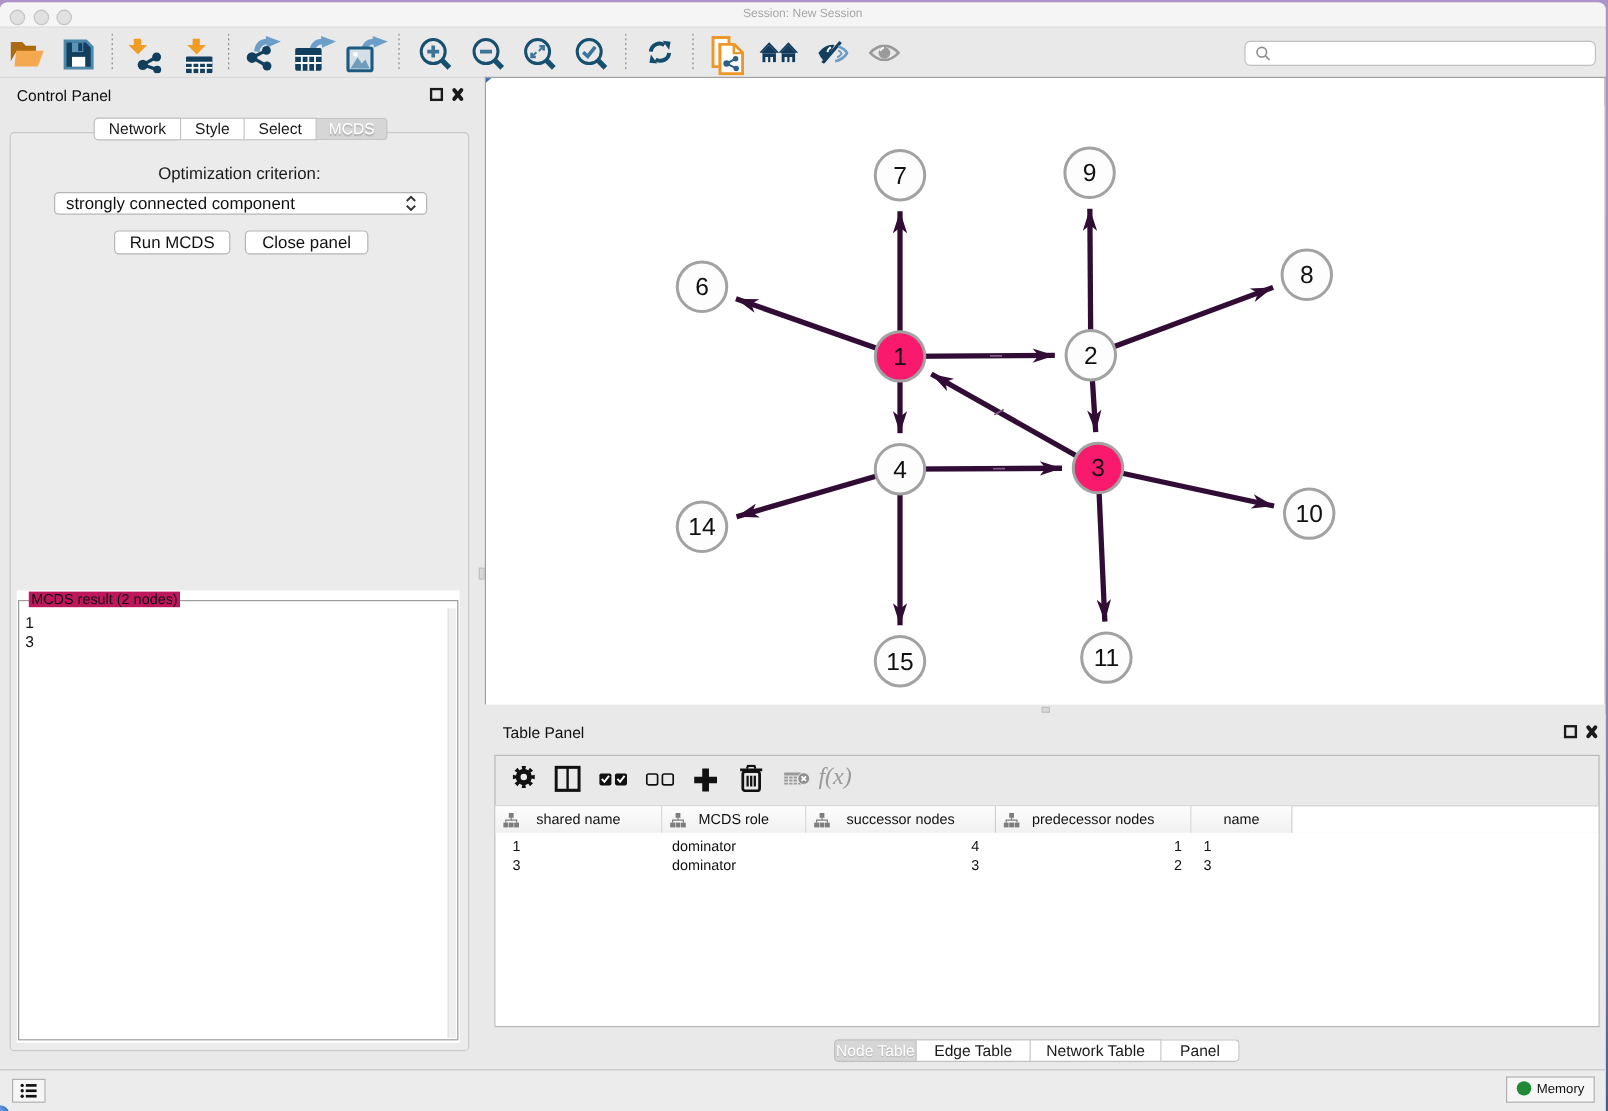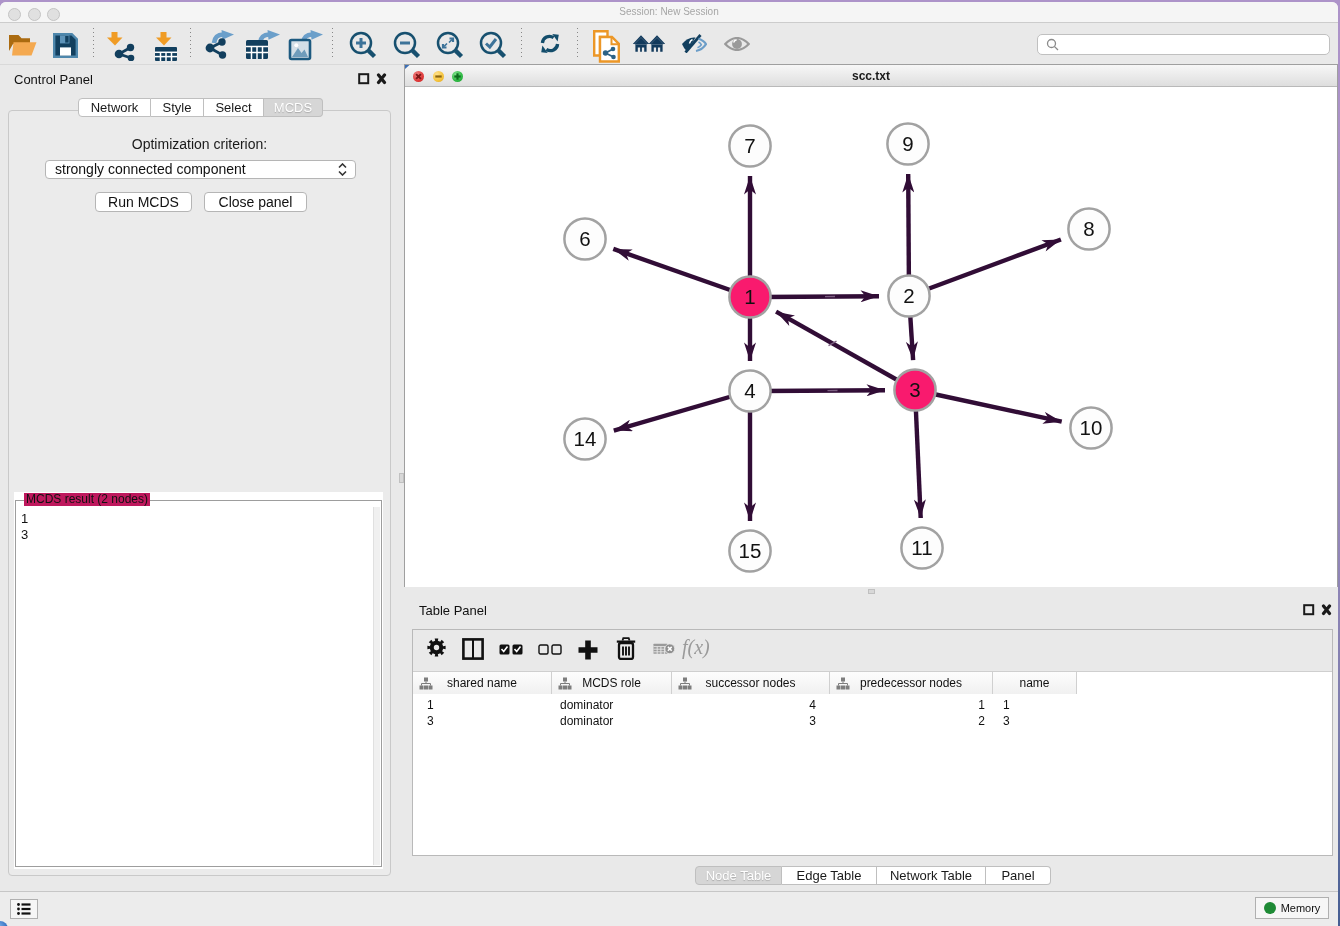--- a/index.html
+++ b/index.html
@@ -275,32 +275,20 @@
       </div>
     </div>
   </div>
 
   <div id="vsplit-grip"></div>
 
   <div id="netwin">
     <svg style="position:absolute;left:0px;top:0px;z-index:3;" width="5" height="5" viewBox="0 0 5 5">
       <path d="M0 0 L4.5 0 L0 4 Z" fill="#3d6fb5"></path>
     </svg>
-    <div id="nettitle">
-      <div class="tfl" style="left:8px;  background:radial-gradient(circle at 35% 30%, #f08080, #e03a3a 60%, #c52222);"></div>
-      <div class="tfl" style="left:28px; background:radial-gradient(circle at 35% 30%, #ffe08a, #f5c33b 60%, #dfa520);"></div>
-      <div class="tfl" style="left:47px; background:radial-gradient(circle at 35% 30%, #7ee08a, #2eb843 60%, #1d9c31);"></div>
-      <svg style="position:absolute;left:8px;top:6px;" width="50" height="11" viewBox="0 0 50 11">
-        <path d="M3.1 3.1 L7.9 7.9 M7.9 3.1 L3.1 7.9" stroke="#7c1616" stroke-width="2"></path>
-        <line x1="22.3" y1="5.5" x2="28.7" y2="5.5" stroke="#8a6510" stroke-width="2.2"></line>
-        <line x1="41.3" y1="5.5" x2="47.7" y2="5.5" stroke="#0d6b1d" stroke-width="2.2"></line>
-        <line x1="44.5" y1="2.3" x2="44.5" y2="8.7" stroke="#0d6b1d" stroke-width="2.2"></line>
-      </svg>
-      <div class="txt">scc.txt</div>
-    </div>
     <div id="netview">
       <svg width="931" height="499" viewBox="0 0 931 499">
         <defs>
           <marker id="arw" markerUnits="userSpaceOnUse" markerWidth="20" markerHeight="12" refX="19" refY="6" orient="auto">
             <path d="M0.5 0 L19 6 L0.5 12 L5.5 6 Z" fill="#310d36"></path>
           </marker>
         </defs>
         <g stroke="#310d36" stroke-width="4.4">
           <line x1="344" y1="209" x2="344.0" y2="88.0" marker-end="url(#arw)"></line>
           <line x1="344" y1="209" x2="207.3" y2="160.9" marker-end="url(#arw)"></line>
@@ -459,21 +447,21 @@
         <div class="trow" style="left:417px; top:3px; width:155px; text-align:right;">1</div>
         <div class="trow" style="left:590px; top:3px;">1</div>
         <div class="trow" style="left:14px; top:19px;">3</div>
         <div class="trow" style="left:147px; top:19px;">dominator</div>
         <div class="trow" style="left:259px; top:19px; width:144px; text-align:right;">3</div>
         <div class="trow" style="left:417px; top:19px; width:155px; text-align:right;">2</div>
         <div class="trow" style="left:590px; top:19px;">3</div>
       </div>
     </div>
     <div class="tabrow" id="btabs">
-      <div class="tab sel first" style="width:87px;">Node Table</div>
+      <div class="tab sel first" style="width:69px;">Node Table</div>
       <div class="tab" style="width:95px;">Edge Table</div>
       <div class="tab" style="width:109px;">Network Table</div>
       <div class="tab last" style="width:65px;">Panel</div>
     </div>
   </div>
 
   <div style="position:absolute; left:-8px; top:919px; width:16px; height:16px; border-radius:50%;
        background:radial-gradient(circle at 40% 35%, #7fb2e8, #2f6cc0 65%, #1d4f9b); z-index:9;"></div>
   <div id="statusbar">
     <div id="listbtn">

